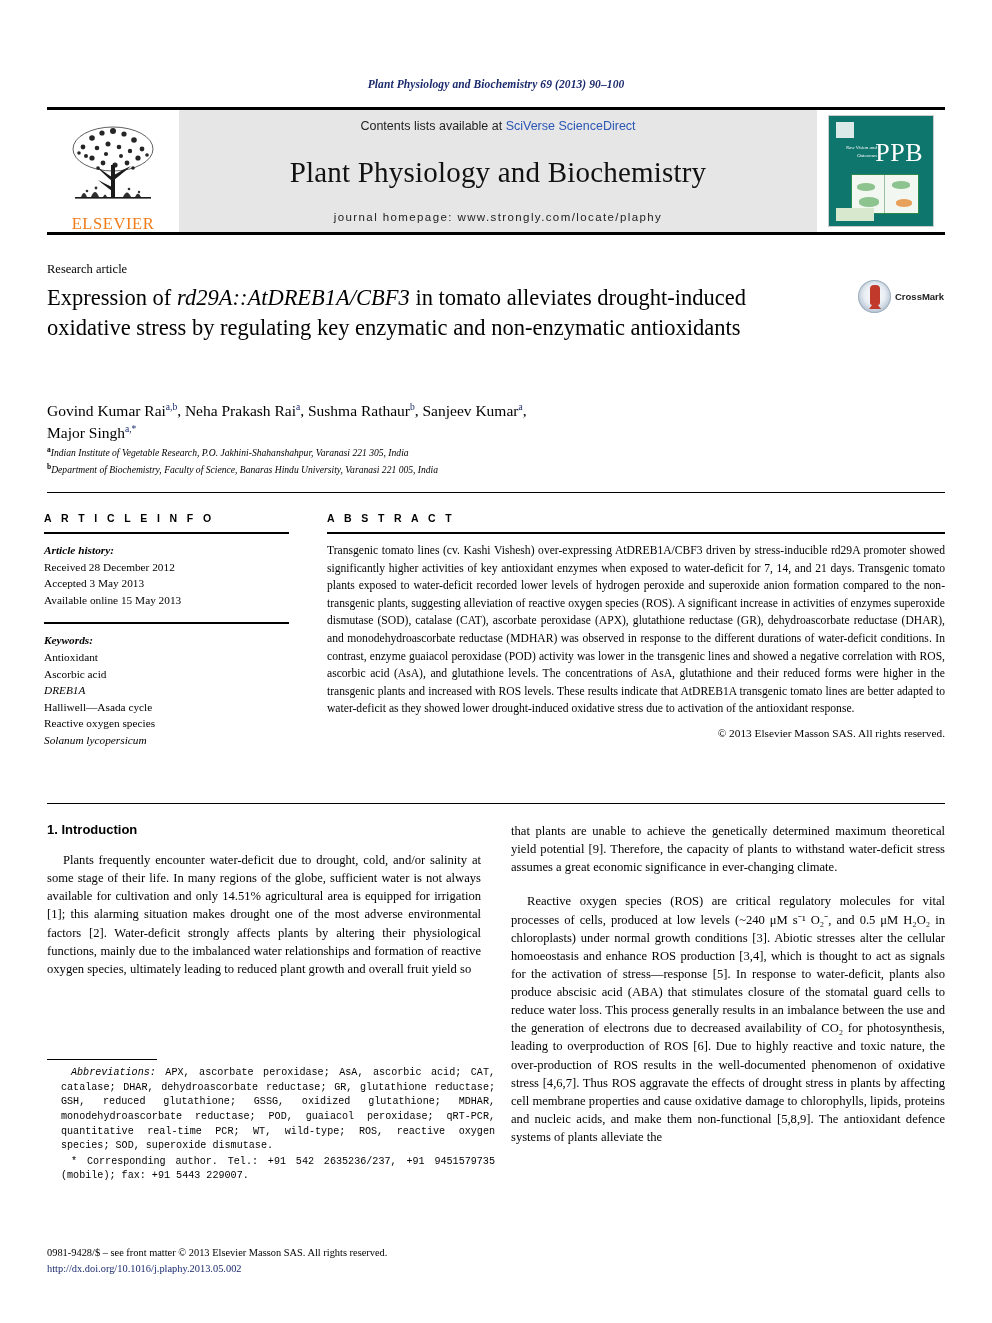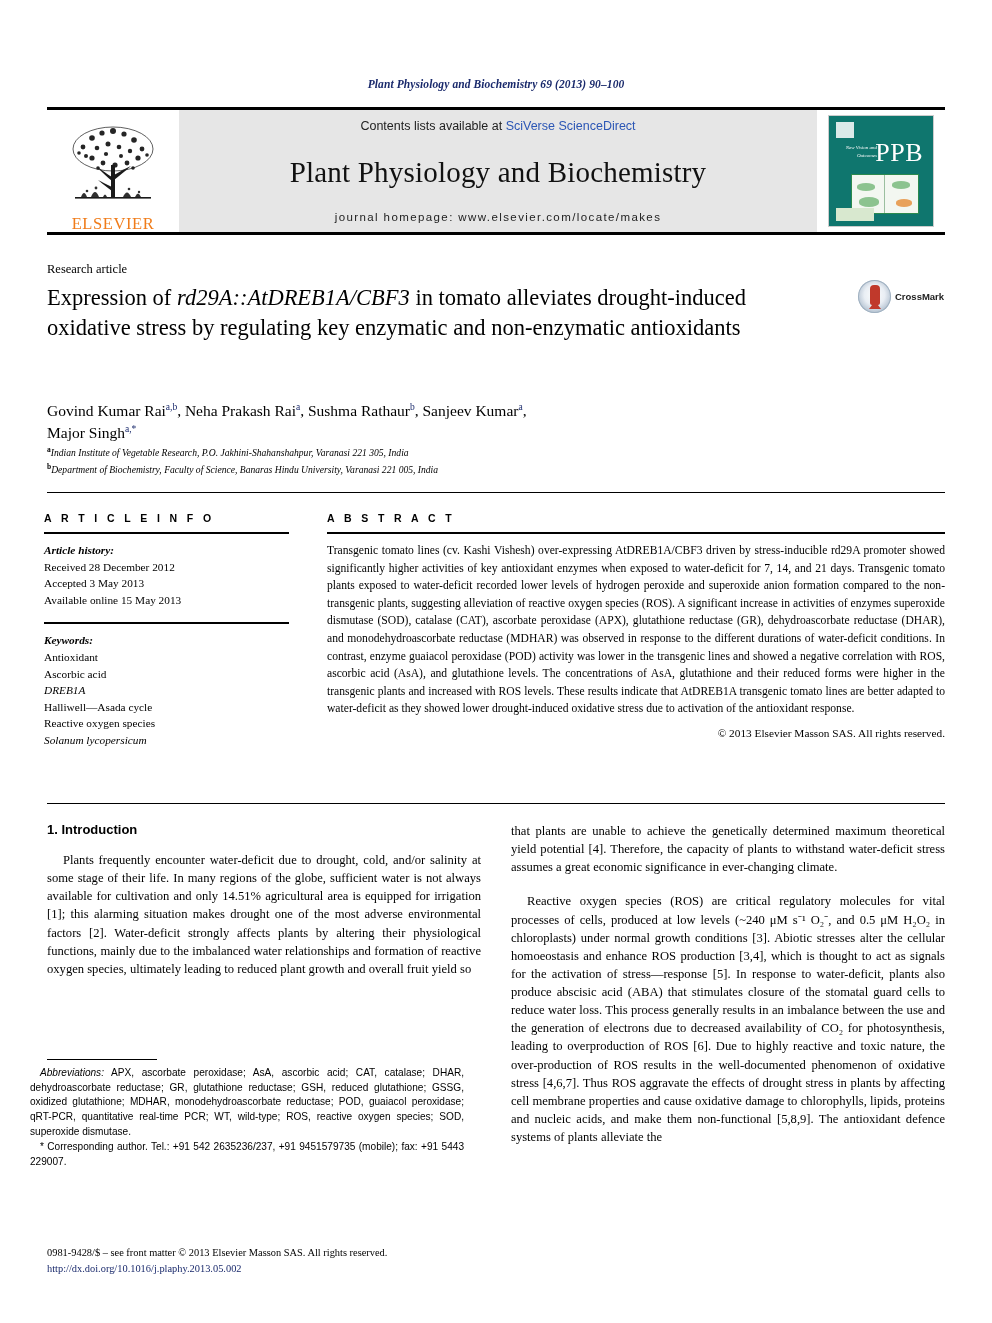--- a/index.html
+++ b/index.html
@@ -151,22 +151,22 @@
   p.body {
     font-family:"Liberation Serif", serif; font-size:12.6px; line-height:1.44;
     text-align:justify; margin:0 0 0 0; color:#000;
   }
   p.body + p.body { text-indent:16px; margin-top:16px; }
   sub, sup { font-size:0.72em; }
 
   
   .fn-rule { position:absolute; left:47px; top:1059px; width:110px; height:1px; background:#000; }
   .footnotes {
-    position:absolute; left:30px; top:1066px; width:434px;
-    font-family:Liberation Sans, sans-serif; font-size:10.1px; line-height:1.45;
+    position:absolute; left:61px; top:1066px; width:434px;
+    font-family:Liberation Mono, monospace; font-size:10.1px; line-height:1.45;
     text-align:justify; color:#000;
   }
   .footnotes .it { font-style:italic; }
   .footnotes p { margin:0 0 1px 0; }
   .footnotes .indent { text-indent:10px; }
   .mail { color:#1a2a6c; }
 
   
   .pagefoot {
     position:absolute; left:47px; top:1245px; width:470px;
@@ -231,21 +231,21 @@
         </g>
       </svg>
       <div class="elsevier-word">ELSEVIER</div>
     </div>
 
     <div class="journal-band">
       <div class="contents-line">
         <span>Contents lists available at </span><span class="sd">SciVerse ScienceDirect</span>
       </div>
       <div class="journal-title">Plant Physiology and Biochemistry</div>
-      <div class="homepage-line">journal homepage: www.elsevier.com/locate/makes</div>
+      <div class="homepage-line">journal homepage: www.strongly.com/locate/plaphy</div>
     </div>
 
     <div class="cover-wrap">
       <div class="cover">
         <div class="els-mini"></div>
         <div class="newissue">New Vision and Outcomes</div>
         <div class="ppb">PPB</div>
         <div class="figbox">
           <div class="half l"></div>
             <div class="half r"></div>
@@ -311,21 +311,21 @@
   </div>
 
   <div class="rule-bottom"></div>
 
   <div class="col-left">
     <h2 class="secheading">1.  Introduction</h2>
     <p class="body" style="text-indent:16px;">Plants frequently encounter water-deficit due to drought, cold, and/or salinity at some stage of their life. In many regions of the globe, sufficient water is not always available for cultivation and only 14.51% agricultural area is equipped for irrigation [1]; this alarming situation makes drought one of the most adverse environmental factors [2]. Water-deficit strongly affects plants by altering their physiological functions, mainly due to the imbalanced water relationships and formation of reactive oxygen species, ultimately leading to reduced plant growth and overall fruit yield so</p>
   </div>
 
   <div class="col-right">
-    <p class="body">that plants are unable to achieve the genetically determined maximum theoretical yield potential [4]. Therefore, the capacity of plants to withstand water-deficit stress assumes a great economic significance in ever-changing climate.</p>
+    <p class="body">that plants are unable to achieve the genetically determined maximum theoretical yield potential [9]. Therefore, the capacity of plants to withstand water-deficit stress assumes a great economic significance in ever-changing climate.</p>
     <p class="body" style="text-indent:16px;">Reactive oxygen species (ROS) are critical regulatory molecules for vital processes of cells, produced at low levels (~240 μM s⁻¹ O₂⁻, and 0.5 μM H₂O₂ in chloroplasts) under normal growth conditions [3]. Abiotic stresses alter the cellular homoeostasis and enhance ROS production [3,4], which is thought to act as signals for the activation of stress—response [5]. In response to water-deficit, plants also produce abscisic acid (ABA) that stimulates closure of the stomatal guard cells to reduce water loss. This process generally results in an imbalance between the use and the generation of electrons due to decreased availability of CO₂ for photosynthesis, leading to overproduction of ROS [6]. Due to highly reactive and toxic nature, the over-production of ROS results in the well-documented phenomenon of oxidative stress [4,6,7]. Thus ROS aggravate the effects of drought stress in plants by affecting cell membrane properties and cause oxidative damage to chlorophylls, lipids, proteins and nucleic acids, and make them non-functional [5,8,9]. The antioxidant defence systems of plants alleviate the</p>
   </div>
 
   <div class="fn-rule"></div>
   <div class="footnotes">
     <p class="indent"><span class="it">Abbreviations:</span><span> APX, ascorbate peroxidase; AsA, ascorbic acid; CAT, catalase; DHAR, dehydroascorbate reductase; GR, glutathione reductase; GSH, reduced glutathione; GSSG, oxidized glutathione; MDHAR, monodehydroascorbate reductase; POD, guaiacol peroxidase; qRT-PCR, quantitative real-time PCR; WT, wild-type; ROS, reactive oxygen species; SOD, superoxide dismutase.</span></p>
     <p class="indent">* Corresponding author. Tel.: +91 542 2635236/237, +91 9451579735 (mobile); fax: +91 5443 229007.</p>
   </div>
 
   <div class="pagefoot">

